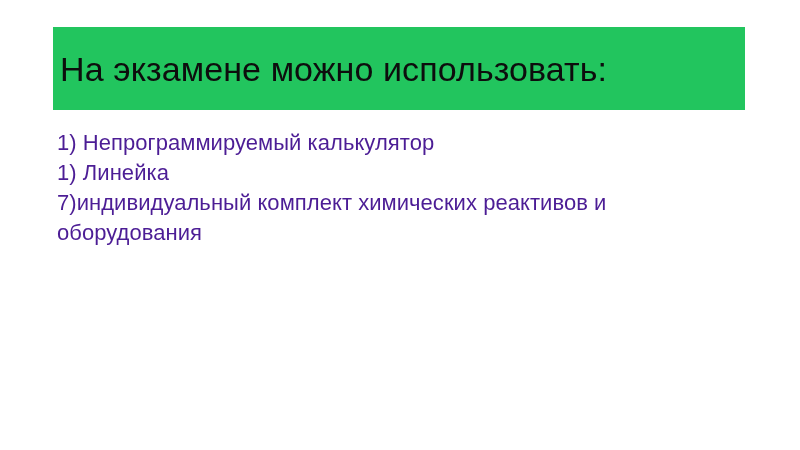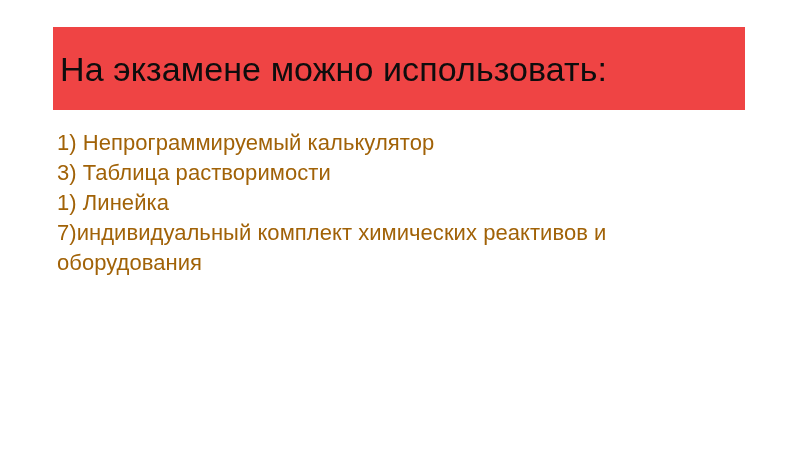--- a/index.html
+++ b/index.html
@@ -21,21 +21,21 @@
     background: #ffffff;
     box-sizing: border-box;
   }
   
   #title-banner {
     position: absolute;
     left: 53px;
     top: 27px;
     width: 692px;
     height: 83px;
-    background: #ef4444;
+    background: #22c55e;
     display: flex;
     align-items: center;
     box-sizing: border-box;
     padding-left: 7px;
   }
   #title-text {
     font-size: 34px;
     line-height: 38px;
     font-weight: 400;
     color: #0d0d0d;
@@ -49,36 +49,35 @@
     top: 128px;
     width: 678px;
     margin: 0;
     padding: 0;
     list-style: none;
   }
   #body-list li {
     font-size: 22px;
     line-height: 30px;
     font-weight: 400;
-    color: #a16207;
+    color: #4c1d95;
     margin: 0;
     padding: 0;
     text-align: left;
     letter-spacing: 0.05px;
   }
 </style>
 </head>
 <body>
 
 <div id="slide">
 
   <div id="title-banner">
     <div id="title-text">На экзамене можно использовать:</div>
   </div>
 
   <ul id="body-list">
     <li>1) Непрограммируемый калькулятор</li>
-    <li>3) Таблица растворимости</li>
     <li>1) Линейка</li>
     <li>7)индивидуальный комплект химических реактивов и оборудования</li>
   </ul>
 
 </div>
 
 </body></html>

